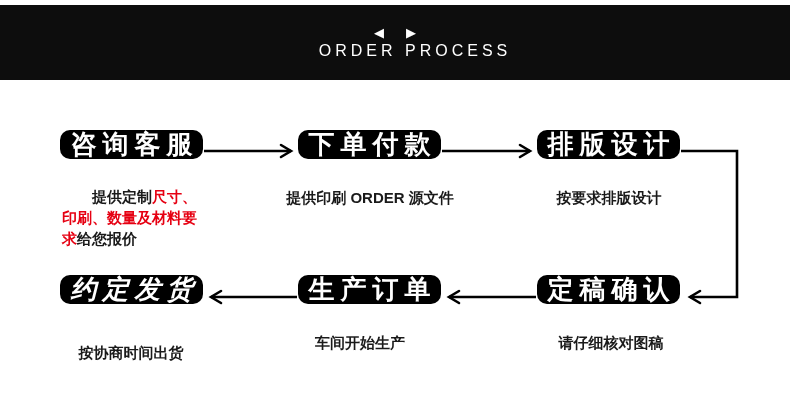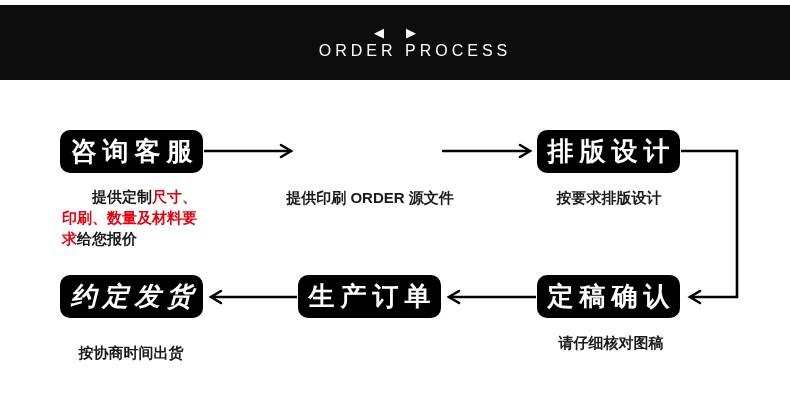--- a/index.html
+++ b/index.html
@@ -16,21 +16,21 @@
   .banner-title-row{display:flex;align-items:center;gap:22px;}
   .tri{color:var(--box_text,#fff);font-size:13px;line-height:1;font-family:"DejaVu Sans",sans-serif;}
   .banner-title{
     color:var(--box_text,#fff);font-size:35px;font-weight:bold;letter-spacing:3px;line-height:1.05;
   }
   .banner-subtitle{
     color:var(--box_text,#fff);font-size:16px;font-weight:normal;letter-spacing:4px;margin-top:3px;margin-left:40px;
   }
   
   .step-box{
-    position:absolute;width:143px;height:43px;border-radius:10px;
+    position:absolute;width:143px;height:29px;border-radius:10px;
     background:var(--box_bg,#000);color:var(--box_text,#fff);
     display:flex;align-items:center;justify-content:center;
     font-size:26px;font-weight:bold;letter-spacing:6px;text-indent:6px;
   }
   .pos-r1c1{left:60px;top:130px;}
   .pos-r1c2{left:298px;top:130px;}
   .pos-r1c3{left:537px;top:130px;}
   .pos-r2c1{left:60px;top:275px;font-style:italic;}
   .pos-r2c2{left:298px;top:275px;}
   .pos-r2c3{left:537px;top:275px;}
@@ -73,27 +73,29 @@
       </marker>
     </defs>
     <path d="M204,151 H291" fill="none" stroke="#000000" stroke-width="2.6" marker-end="url(#head)"></path>
     <path d="M442,151 H530" fill="none" stroke="#000000" stroke-width="2.6" marker-end="url(#head)"></path>
     <path d="M681,151 H737 V297 H690" fill="none" stroke="#000000" stroke-width="2.6" marker-end="url(#head)"></path>
     <path d="M536,297 H449" fill="none" stroke="#000000" stroke-width="2.6" marker-end="url(#head)"></path>
     <path d="M297,297 H211" fill="none" stroke="#000000" stroke-width="2.6" marker-end="url(#head)"></path>
   </svg>
 
   <div class="step-box pos-r1c1">咨询客服</div>
+  <div class="step-box pos-r1c2">下单付款</div>
   <div class="step-box pos-r1c3">排版设计</div>
 
   <div class="step-box pos-r2c3">定稿确认</div>
   <div class="step-box pos-r2c2">生产订单</div>
   <div class="step-box pos-r2c1">约定发货</div>
 
   <div class="caption-multiline">
     <span>提供定制</span><span class="red">尺寸、印刷、数量及材料要求</span><span>给您报价</span>
   </div>
   <div class="caption cap-r1c2">提供印刷 ORDER 源文件</div>
   <div class="caption cap-r1c3">按要求排版设计</div>
   <div class="caption cap-r2c3">请仔细核对图稿</div>
+  <div class="caption cap-r2c2">车间开始生产</div>
   <div class="caption cap-r2c1">按协商时间出货</div>
 
 </div>
 
 </body></html>

